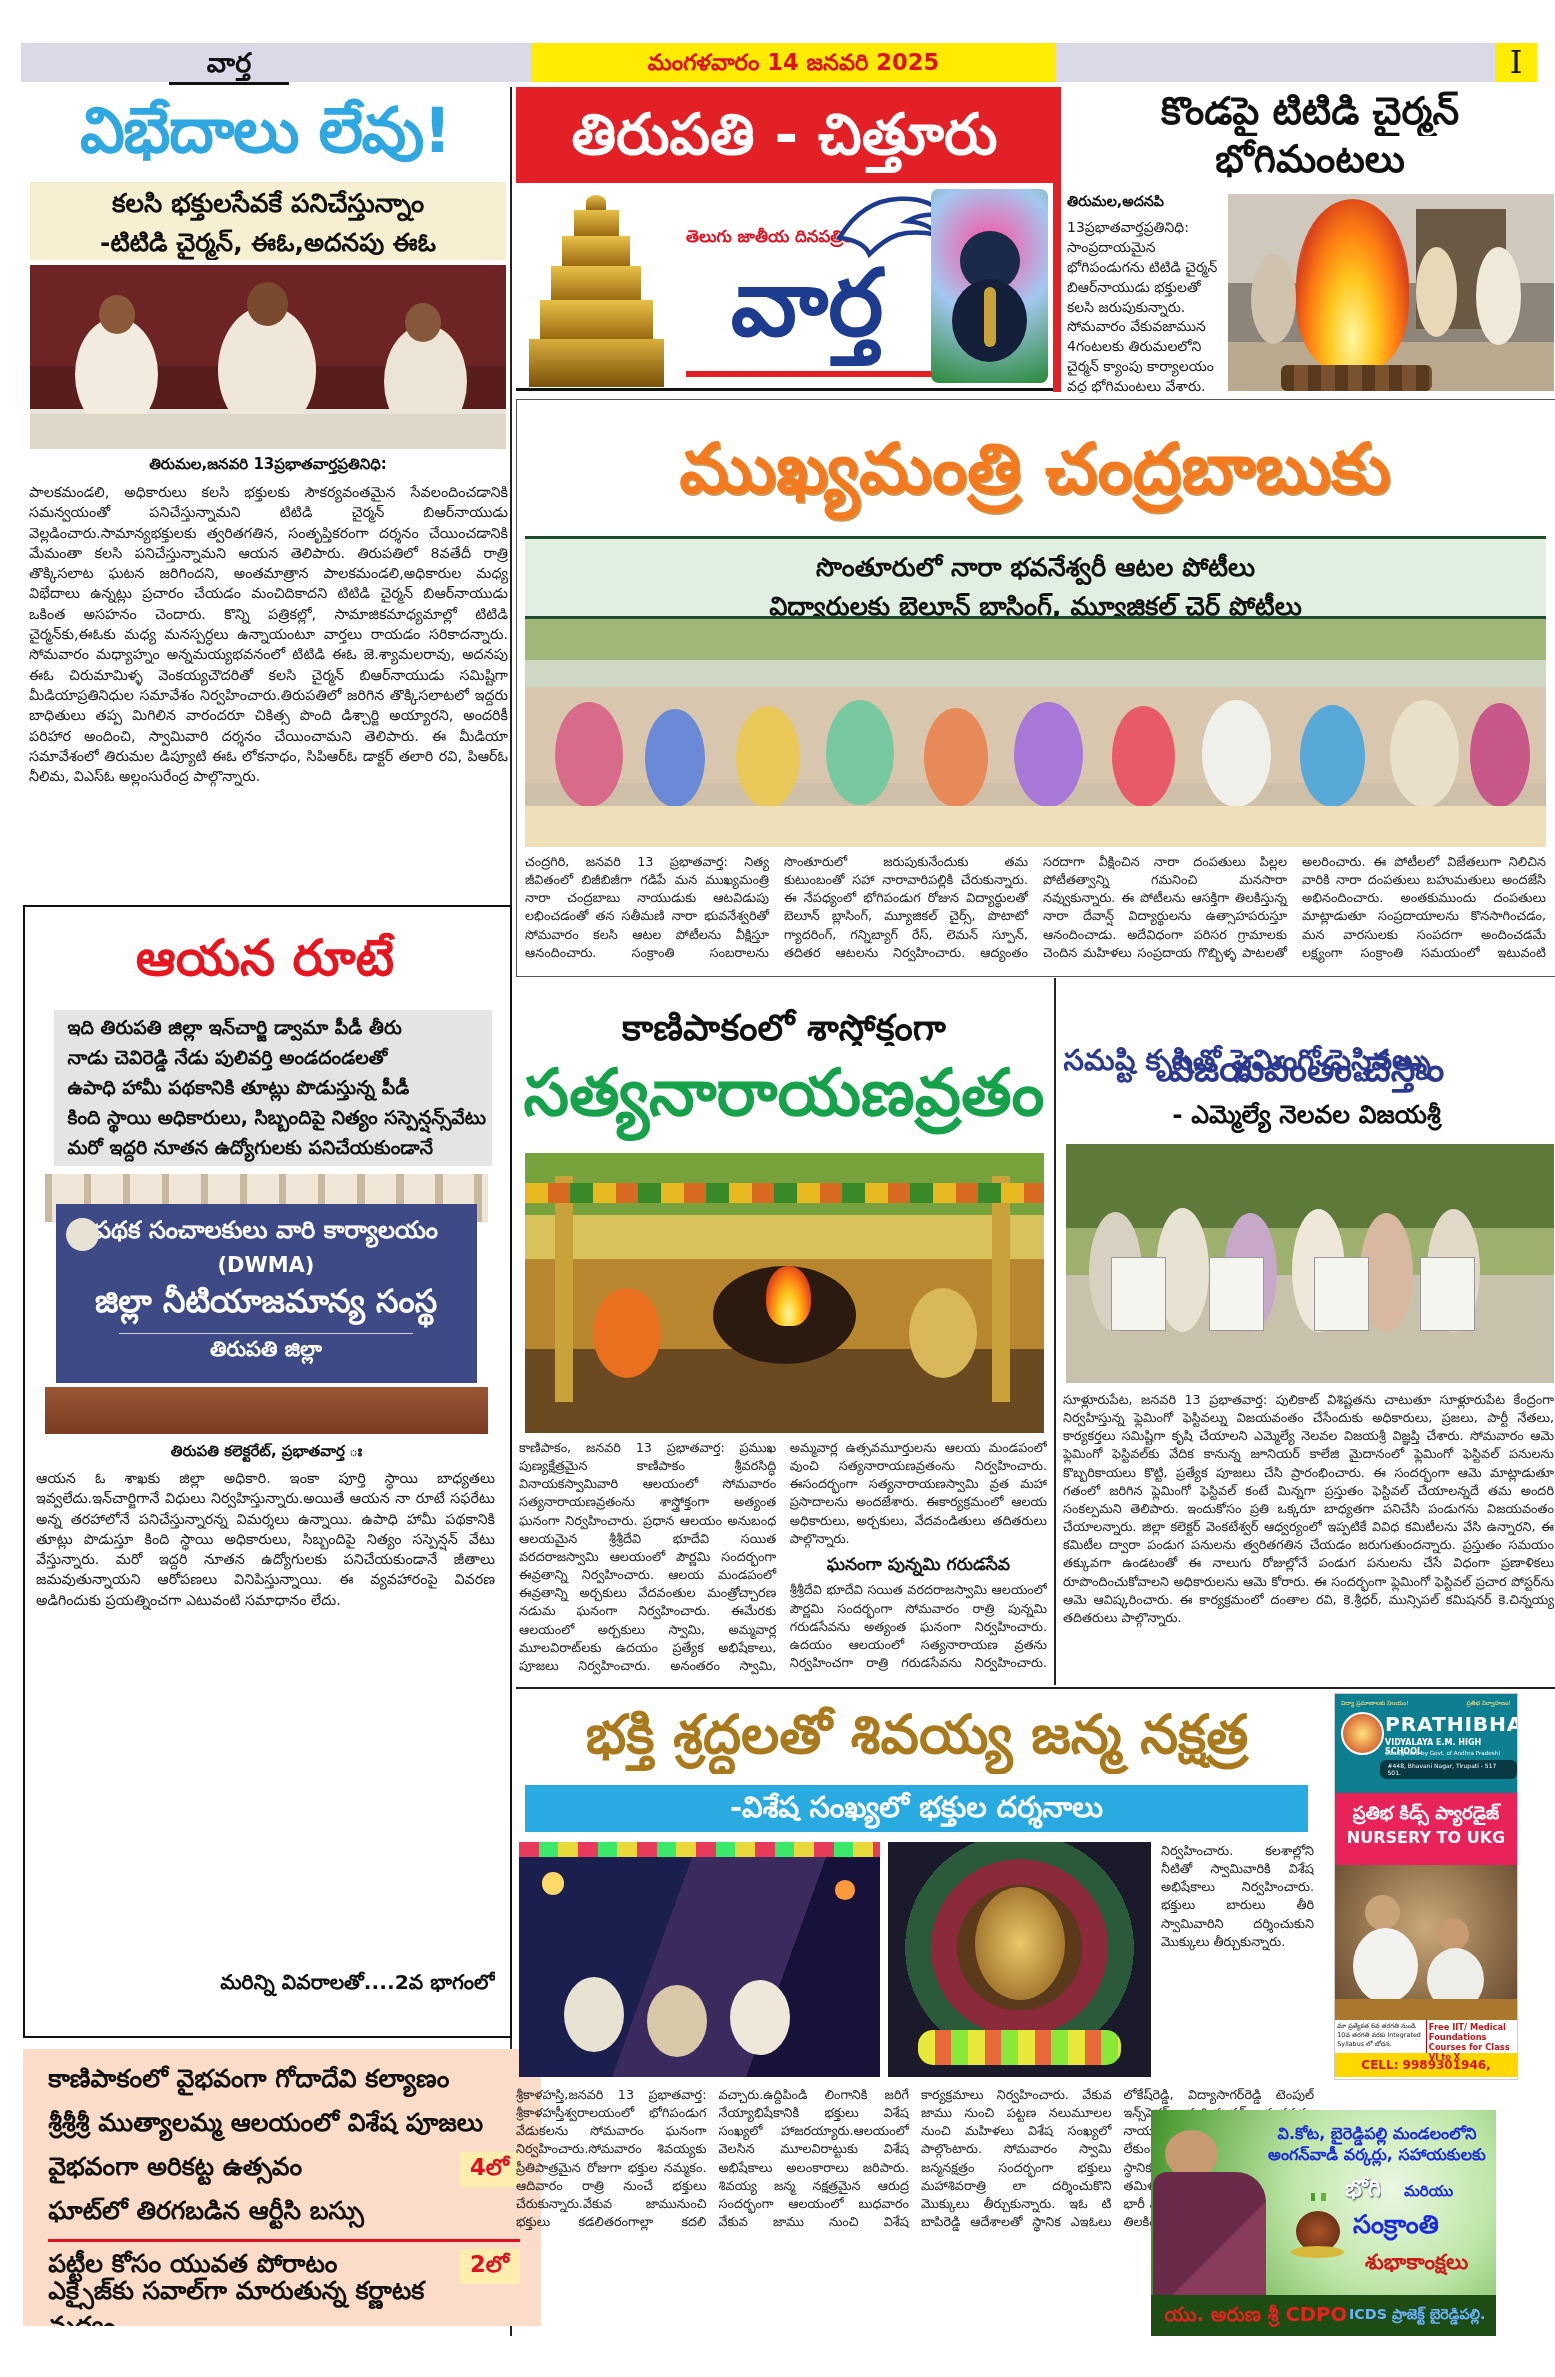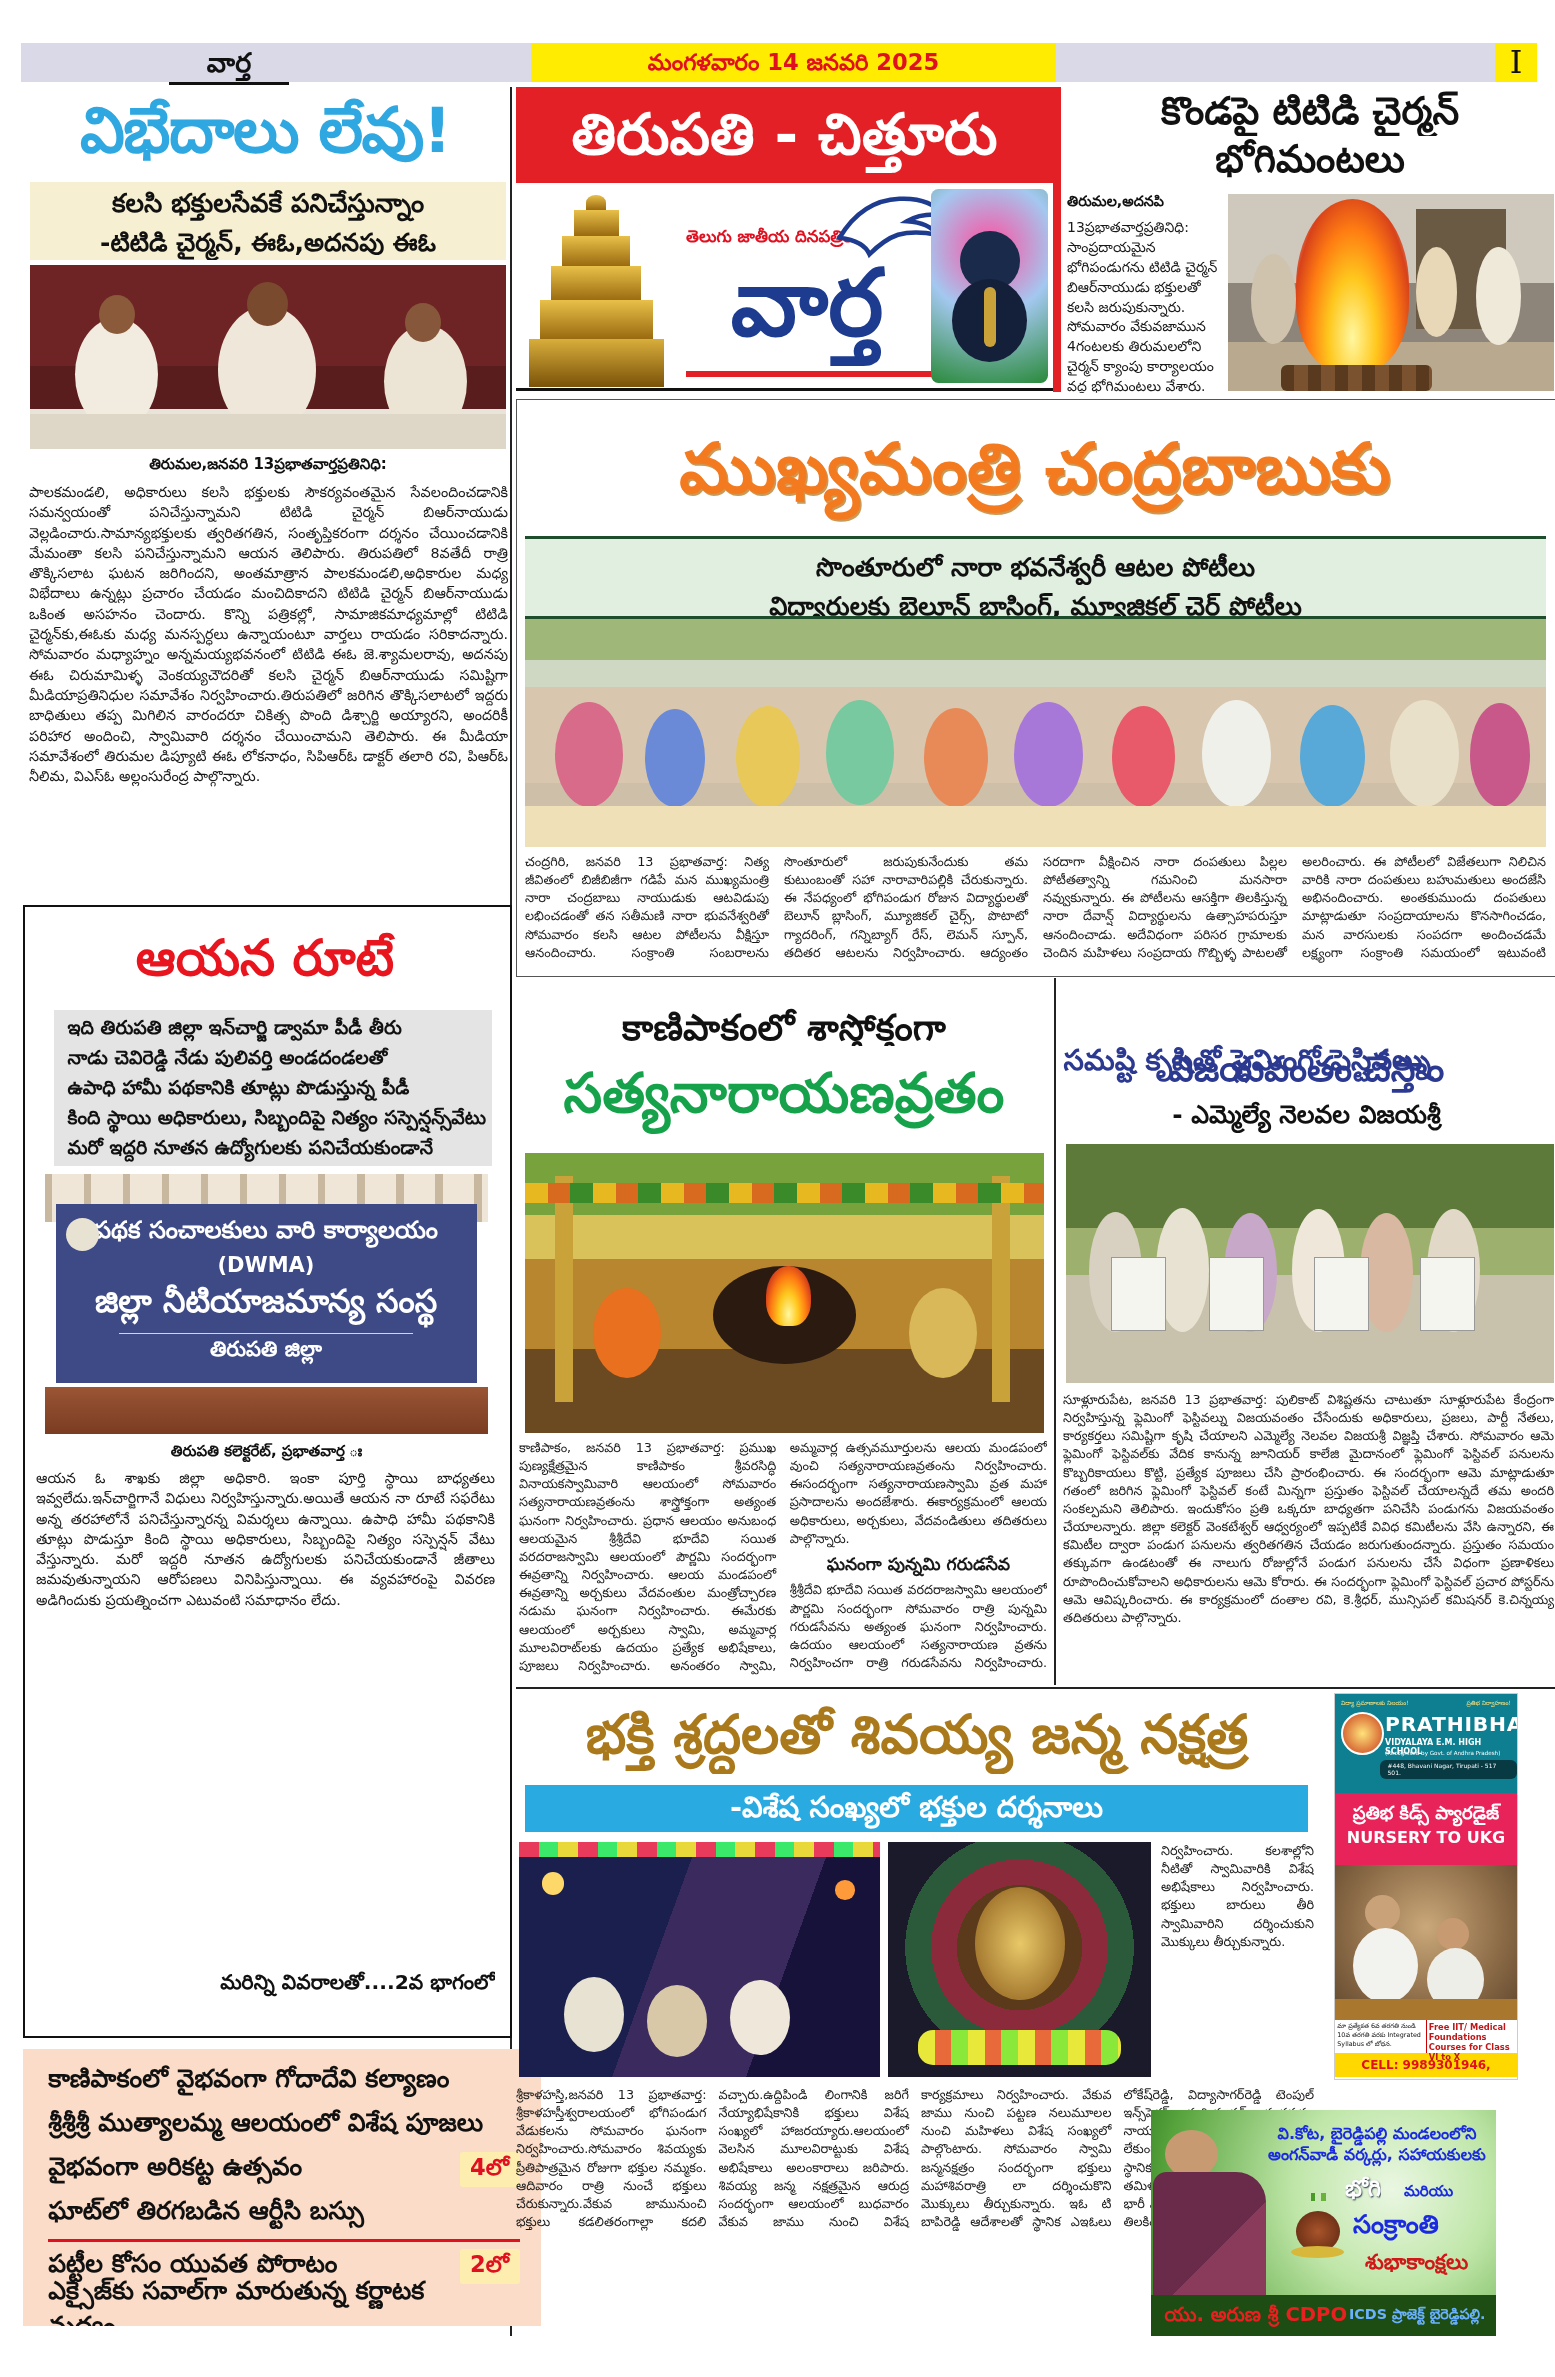--- a/index.html
+++ b/index.html
@@ -207,21 +207,21 @@
     <div class="blob" style="left:865px;top:81px;width:69px;height:107px;background:#e8e0c8;"></div>
     <div class="blob" style="left:945px;top:84px;width:60px;height:104px;background:#c8588a;"></div>
     <div class="abs" style="left:0;top:187px;width:1021px;height:41px;background:#efe0b8;"></div>
   </div>
   <div class="abs body-text" style="left:525px;top:853px;width:1021px;height:117px;column-count:4;column-gap:15px;font-size:12.8px;">చంద్రగిరి, జనవరి 13 ప్రభాతవార్త:  నిత్య జీవితంలో బిజీబిజీగా గడిపే మన ముఖ్యమంత్రి నారా చంద్రబాబు నాయుడుకు ఆటవిడుపు లభించడంతో తన సతీమణి నారా భువనేశ్వరితో సోమవారం కలసి ఆటల పోటీలను వీక్షిస్తూ ఆనందించారు. సంక్రాంతి సంబరాలను సొంతూరులో జరుపుకునేందుకు తమ కుటుంబంతో సహా నారావారిపల్లికి చేరుకున్నారు. ఈ నేపధ్యంలో భోగిపండుగ రోజున విద్యార్థులతో బెలూన్ బ్లాసింగ్, మ్యూజికల్ చైర్స్, పొటాటో గ్యాదరింగ్, గన్నిబ్యాగ్ రేస్, లెమన్ స్పూన్, తదితర ఆటలను నిర్వహించారు. ఆద్యంతం సరదాగా వీక్షించిన నారా దంపతులు పిల్లల పోటీతత్వాన్ని గమనించి మనసారా నవ్వుకున్నారు. ఈ పోటీలను ఆసక్తిగా తిలకిస్తున్న నారా దేవాన్ష్ విద్యార్థులను ఉత్సాహపరుస్తూ ఆనందించాడు. అదేవిధంగా పరిసర గ్రామాలకు చెందిన మహిళలు సంప్రదాయ గొబ్బిళ్ళ పాటలతో అలరించారు. ఈ పోటీలలో విజేతలుగా నిలిచిన వారికి నారా దంపతులు బహుమతులు అందజేసి అభినందించారు. అంతకుముందు దంపతులు మాట్లాడుతూ సంప్రదాయాలను కొనసాగించడం, మన వారసులకు సంపదగా అందించడమే లక్ష్యంగా సంక్రాంతి సమయంలో ఇటువంటి పోటీలను నిర్వహించడం జరిగిందన్నారు. ఈ కార్యక్రమంలో విద్యాశాఖ మంత్రి నారా లోకేష్, నారా బ్రాహ్మణి, నందమూరి వసుంధర, ఎంపి దగ్గుమళ్ళ ప్రసాదరావు, ఎంఎల్ఏలు పులివర్తి నాని, అమర్‌నాద్ రెడ్డి, గాలి భానుప్రకాష్, తదితరులు పాల్గొన్నారు.</div>
 
   <div class="rule" style="left:1054px;top:978px;width:1.5px;height:707px;"></div>
   <div class="rule" style="left:516px;top:1687px;width:1039px;height:1.5px;"></div>
 
   <div class="abs ctr b" style="left:516px;top:1007px;width:536px;height:39px;font-size:36px;">కాణిపాకంలో శాస్త్రోక్తంగా</div>
-  <div class="abs satya-head ctr" style="left:516px;top:1048px;width:536px;height:95px;font-size:55px;line-height:90px;">సత్యనారాయణవ్రతం</div>
+  <div class="abs satya-head ctr" style="left:516px;top:1048px;width:536px;height:95px;font-size:65px;line-height:90px;">సత్యనారాయణవ్రతం</div>
   <div class="ph ph-mandap" style="left:525px;top:1153px;width:519px;height:280px;">
     <div class="abs" style="left:30px;top:22.6px;width:18px;height:226px;background:#caa23a;"></div>
     <div class="abs" style="left:467px;top:22.6px;width:18px;height:226px;background:#caa23a;"></div>
     <div class="blob" style="left:188px;top:113px;width:143px;height:98px;background:#2a1a10;"></div>
     <div class="flame" style="left:241px;top:113px;width:45px;height:60px;"></div>
     <div class="blob" style="left:68px;top:135px;width:68px;height:90px;background:#e8701e;"></div>
     <div class="blob" style="left:384px;top:135px;width:68px;height:90px;background:#d8b858;"></div>
     <div class="abs" style="left:0;top:30px;width:519px;height:19.6px;background:repeating-linear-gradient(90deg,#e8b820 0 22.6px,#d86a20 22.6px 45px,#3a8a2a 45px 68px);"></div>
   </div>
   <div class="abs body-text" style="left:519px;top:1439px;width:528px;height:245px;column-count:2;column-gap:13.5px;font-size:12.8px;">

